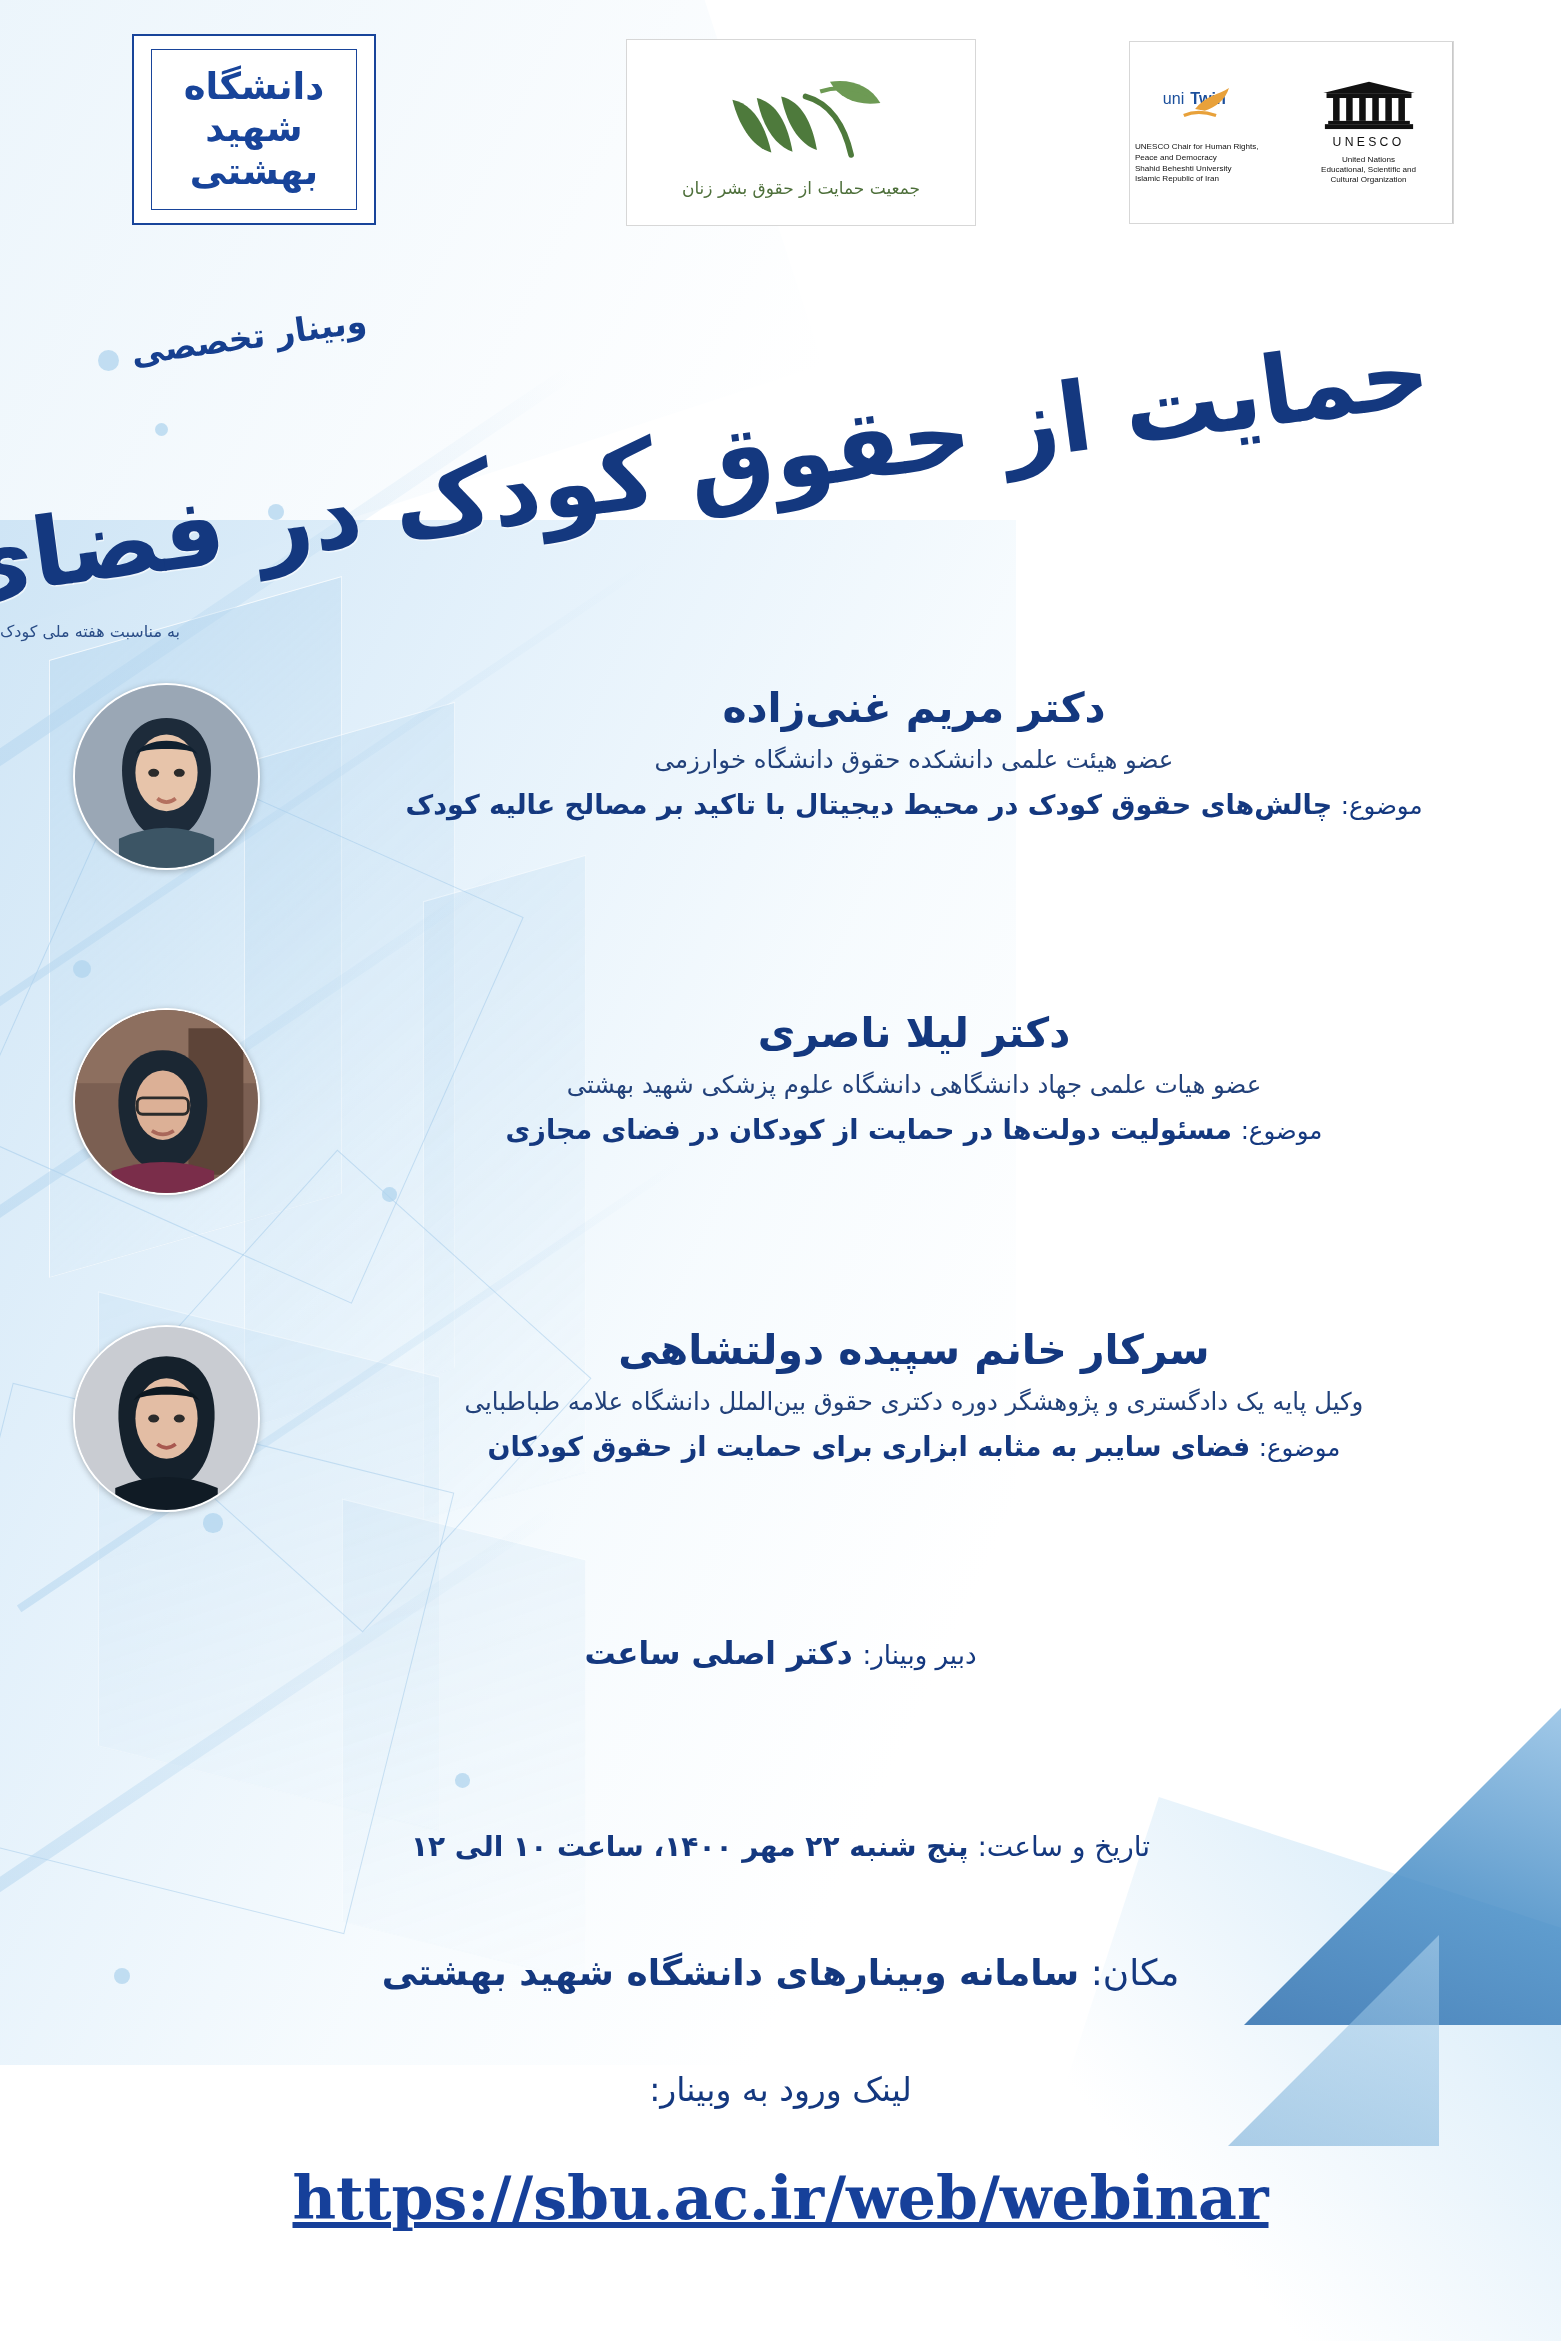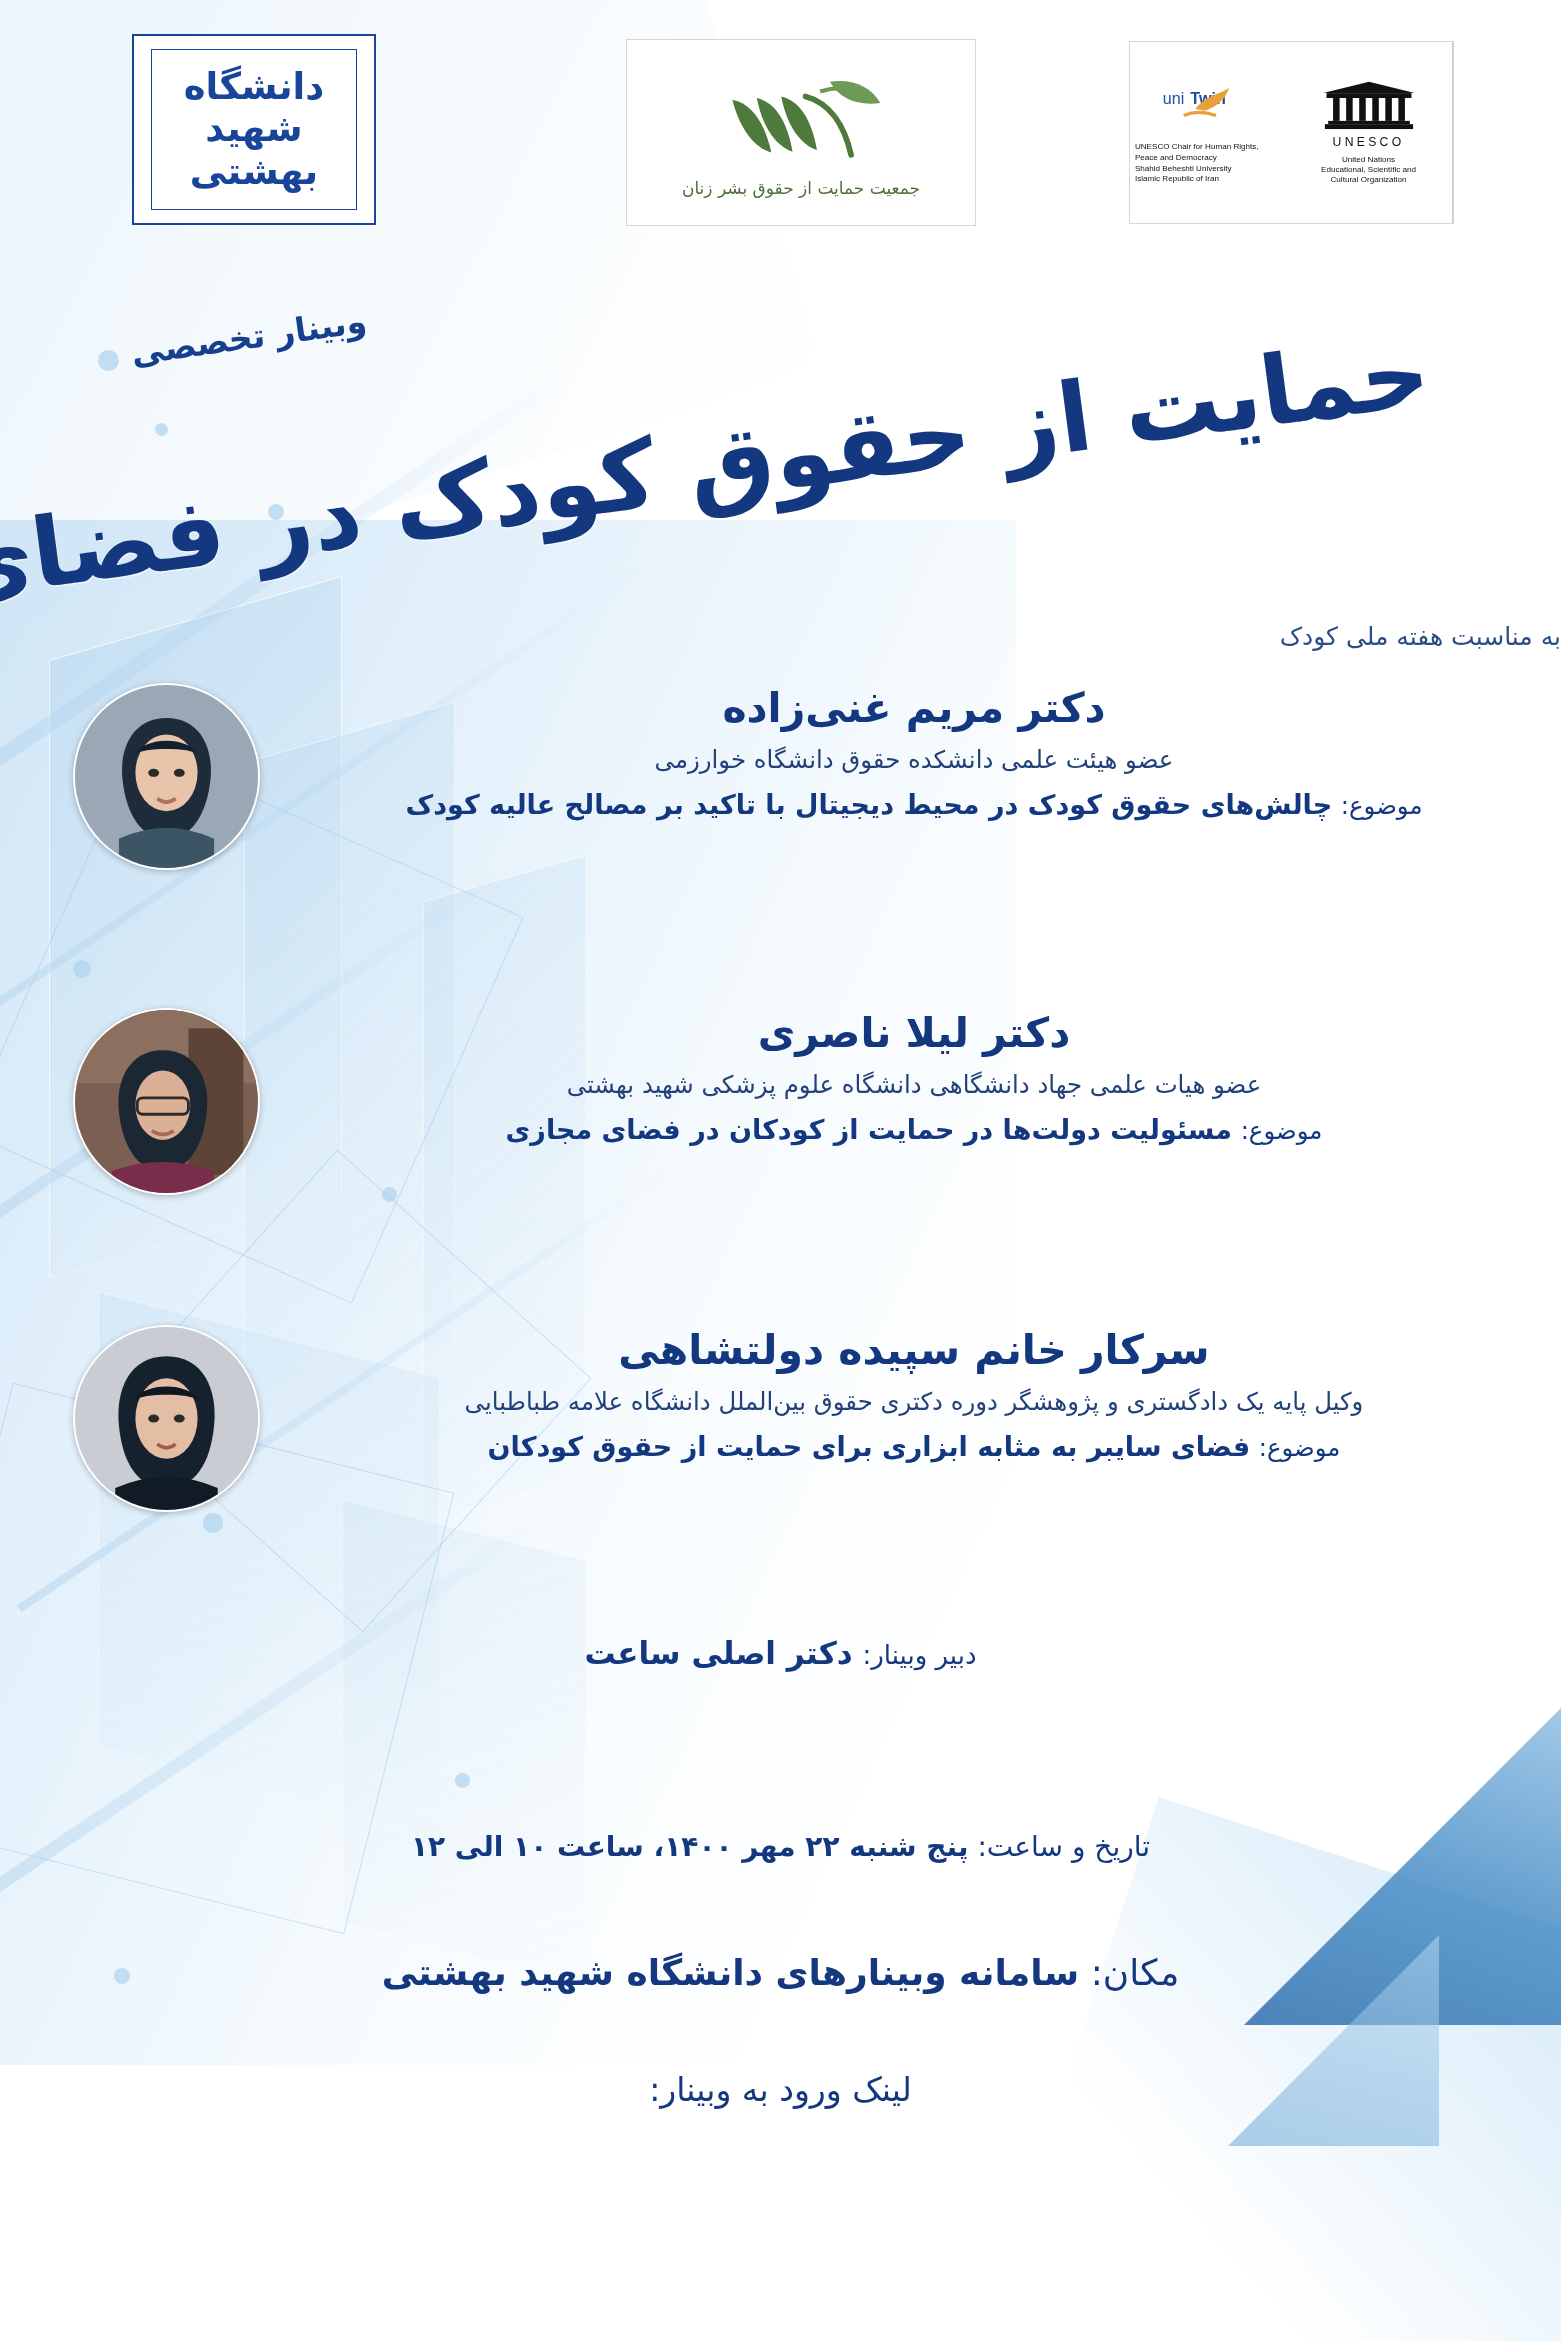--- a/index.html
+++ b/index.html
@@ -203,25 +203,24 @@
     color: #14387f;
     transform: rotate(-7.5deg);
     transform-origin: 80% 50%;
     z-index: 7;
     white-space: nowrap;
     text-shadow: 0.8px 1.6px 0 rgba(255,255,255,0.6);
   }
   .subtitle {
     position: absolute;
     right: 0; left: 0; top: 622px;
-    text-align: right;
-    font-size: 25px;
+    text-align: left;
+    font-size: 16px;
     color: #2a4d87;
     z-index: 7;
-    margin-left: 48px;
   }
 
   
   .speaker {
     position: absolute;
     right: 49px;
     width: 1464px;
     z-index: 7;
     text-align: right;
   }
@@ -478,15 +477,16 @@
 
   <div class="info-line info-2">
     <span class="lead">مکان:</span>
     <span class="bold">سامانه وبینارهای دانشگاه شهید بهشتی</span>
   </div>
 
   <div class="info-line info-3">
     <span class="lead">لینک ورود به وبینار:</span>
   </div>
 
+  <a class="webinar-link" href="#">https://sbu.ac.ir/web/webinar</a>
 
 </div>
 
 
 </body></html>

